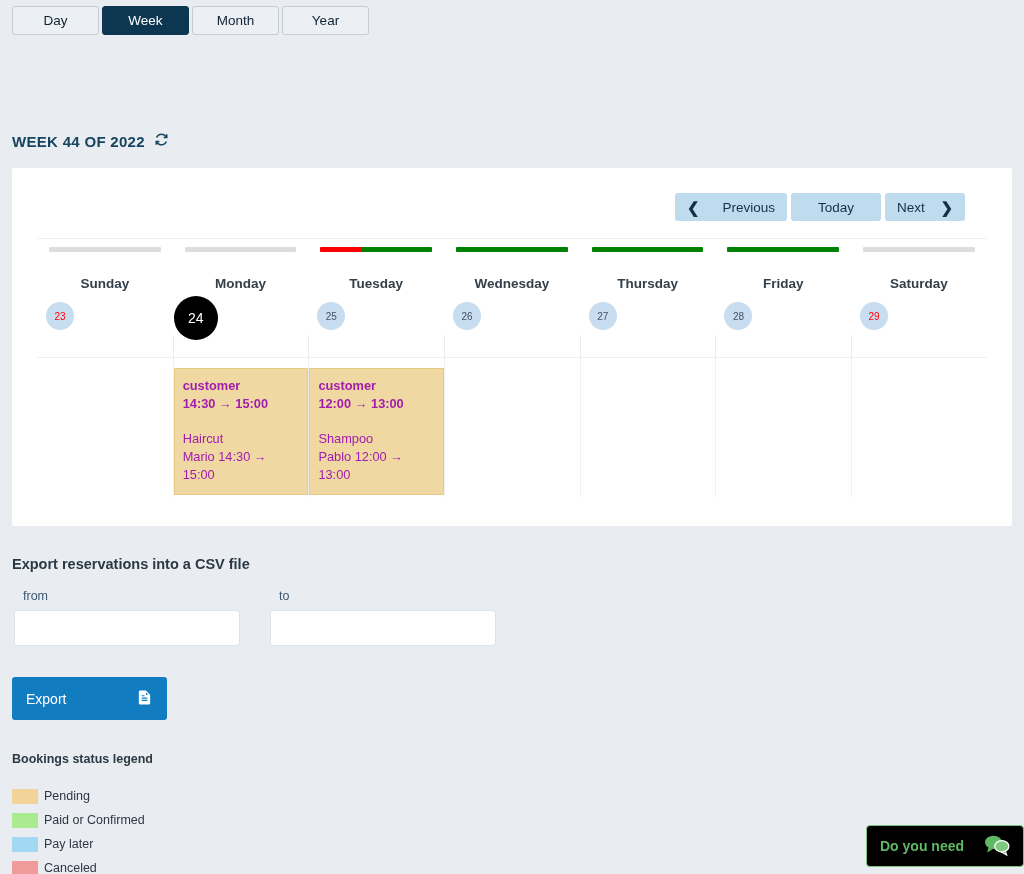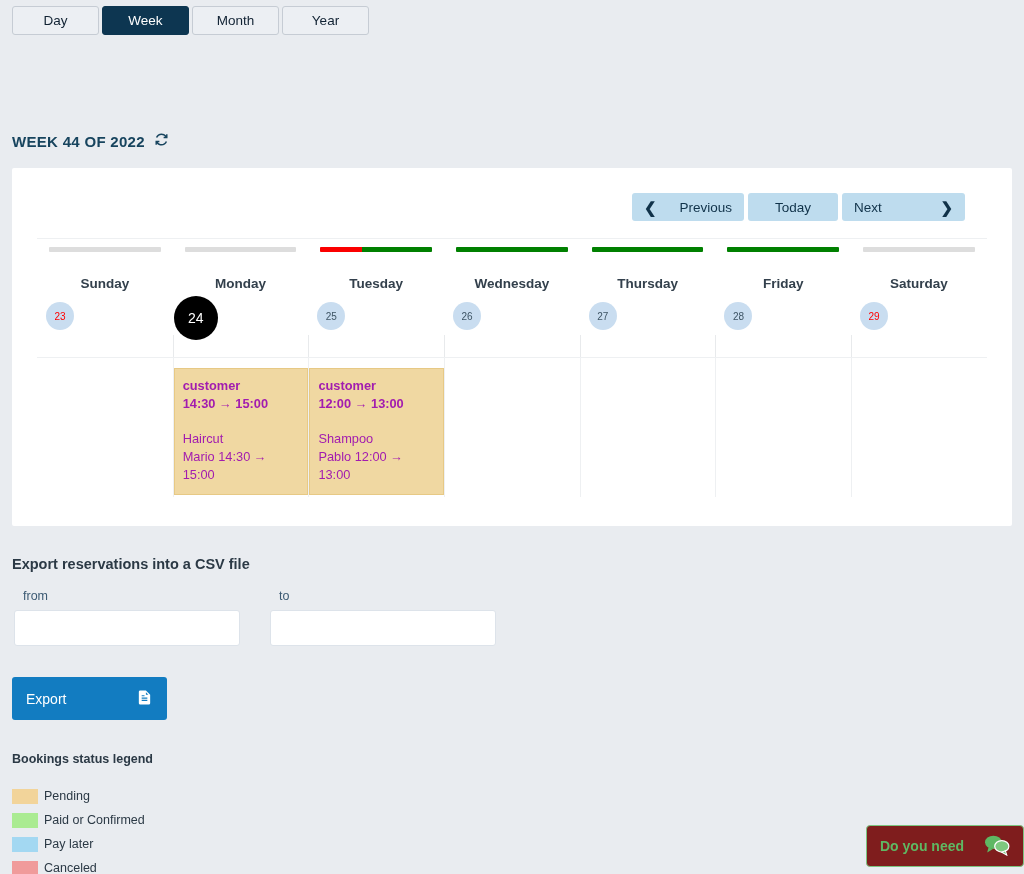--- a/index.html
+++ b/index.html
@@ -65,21 +65,21 @@
     border-radius: 3px;
     color: #103249;
     font-size: 13.5px;
     font-family: "Liberation Sans", sans-serif;
     display: flex; align-items: center;
     cursor: pointer;
     padding: 0 12px;
   }
   .nav-btn.prev { width: 112px; justify-content: space-between; }
   .nav-btn.today { width: 90px; justify-content: center; }
-  .nav-btn.next { width: 123px; justify-content: space-between; }
+  .nav-btn.next { width: 80px; justify-content: space-between; }
   .chev { font-size: 15px; font-weight: bold; line-height: 1; }
 
   
   .grid {
     position: absolute; left: 25px; top: 70px;
     width: 950px;
     border-top: 1px solid #eef0f2;
   }
   .grid-head { display: flex; }
   .dcol {
@@ -207,21 +207,21 @@
     display: flex; align-items: center;
     height: 24px;
   }
   .swatch { width: 26px; height: 15px; margin-right: 6px; }
   .legend-label { font-size: 12.5px; color: #2b3945; }
 
   
   .chat-widget {
     position: absolute; left: 866px; top: 825px;
     width: 158px; height: 42px;
-    background: #7f1d1d;
+    background: #000000;
     border: 1px solid #7cc47f;
     border-radius: 4px;
     display: flex; align-items: center; justify-content: space-between;
     padding: 12px 13px;
     cursor: pointer;
   }
   .chat-text { font-size: 14px; font-weight: bold; color: #5fb863; }
 </style>
 </head>
 <body>

